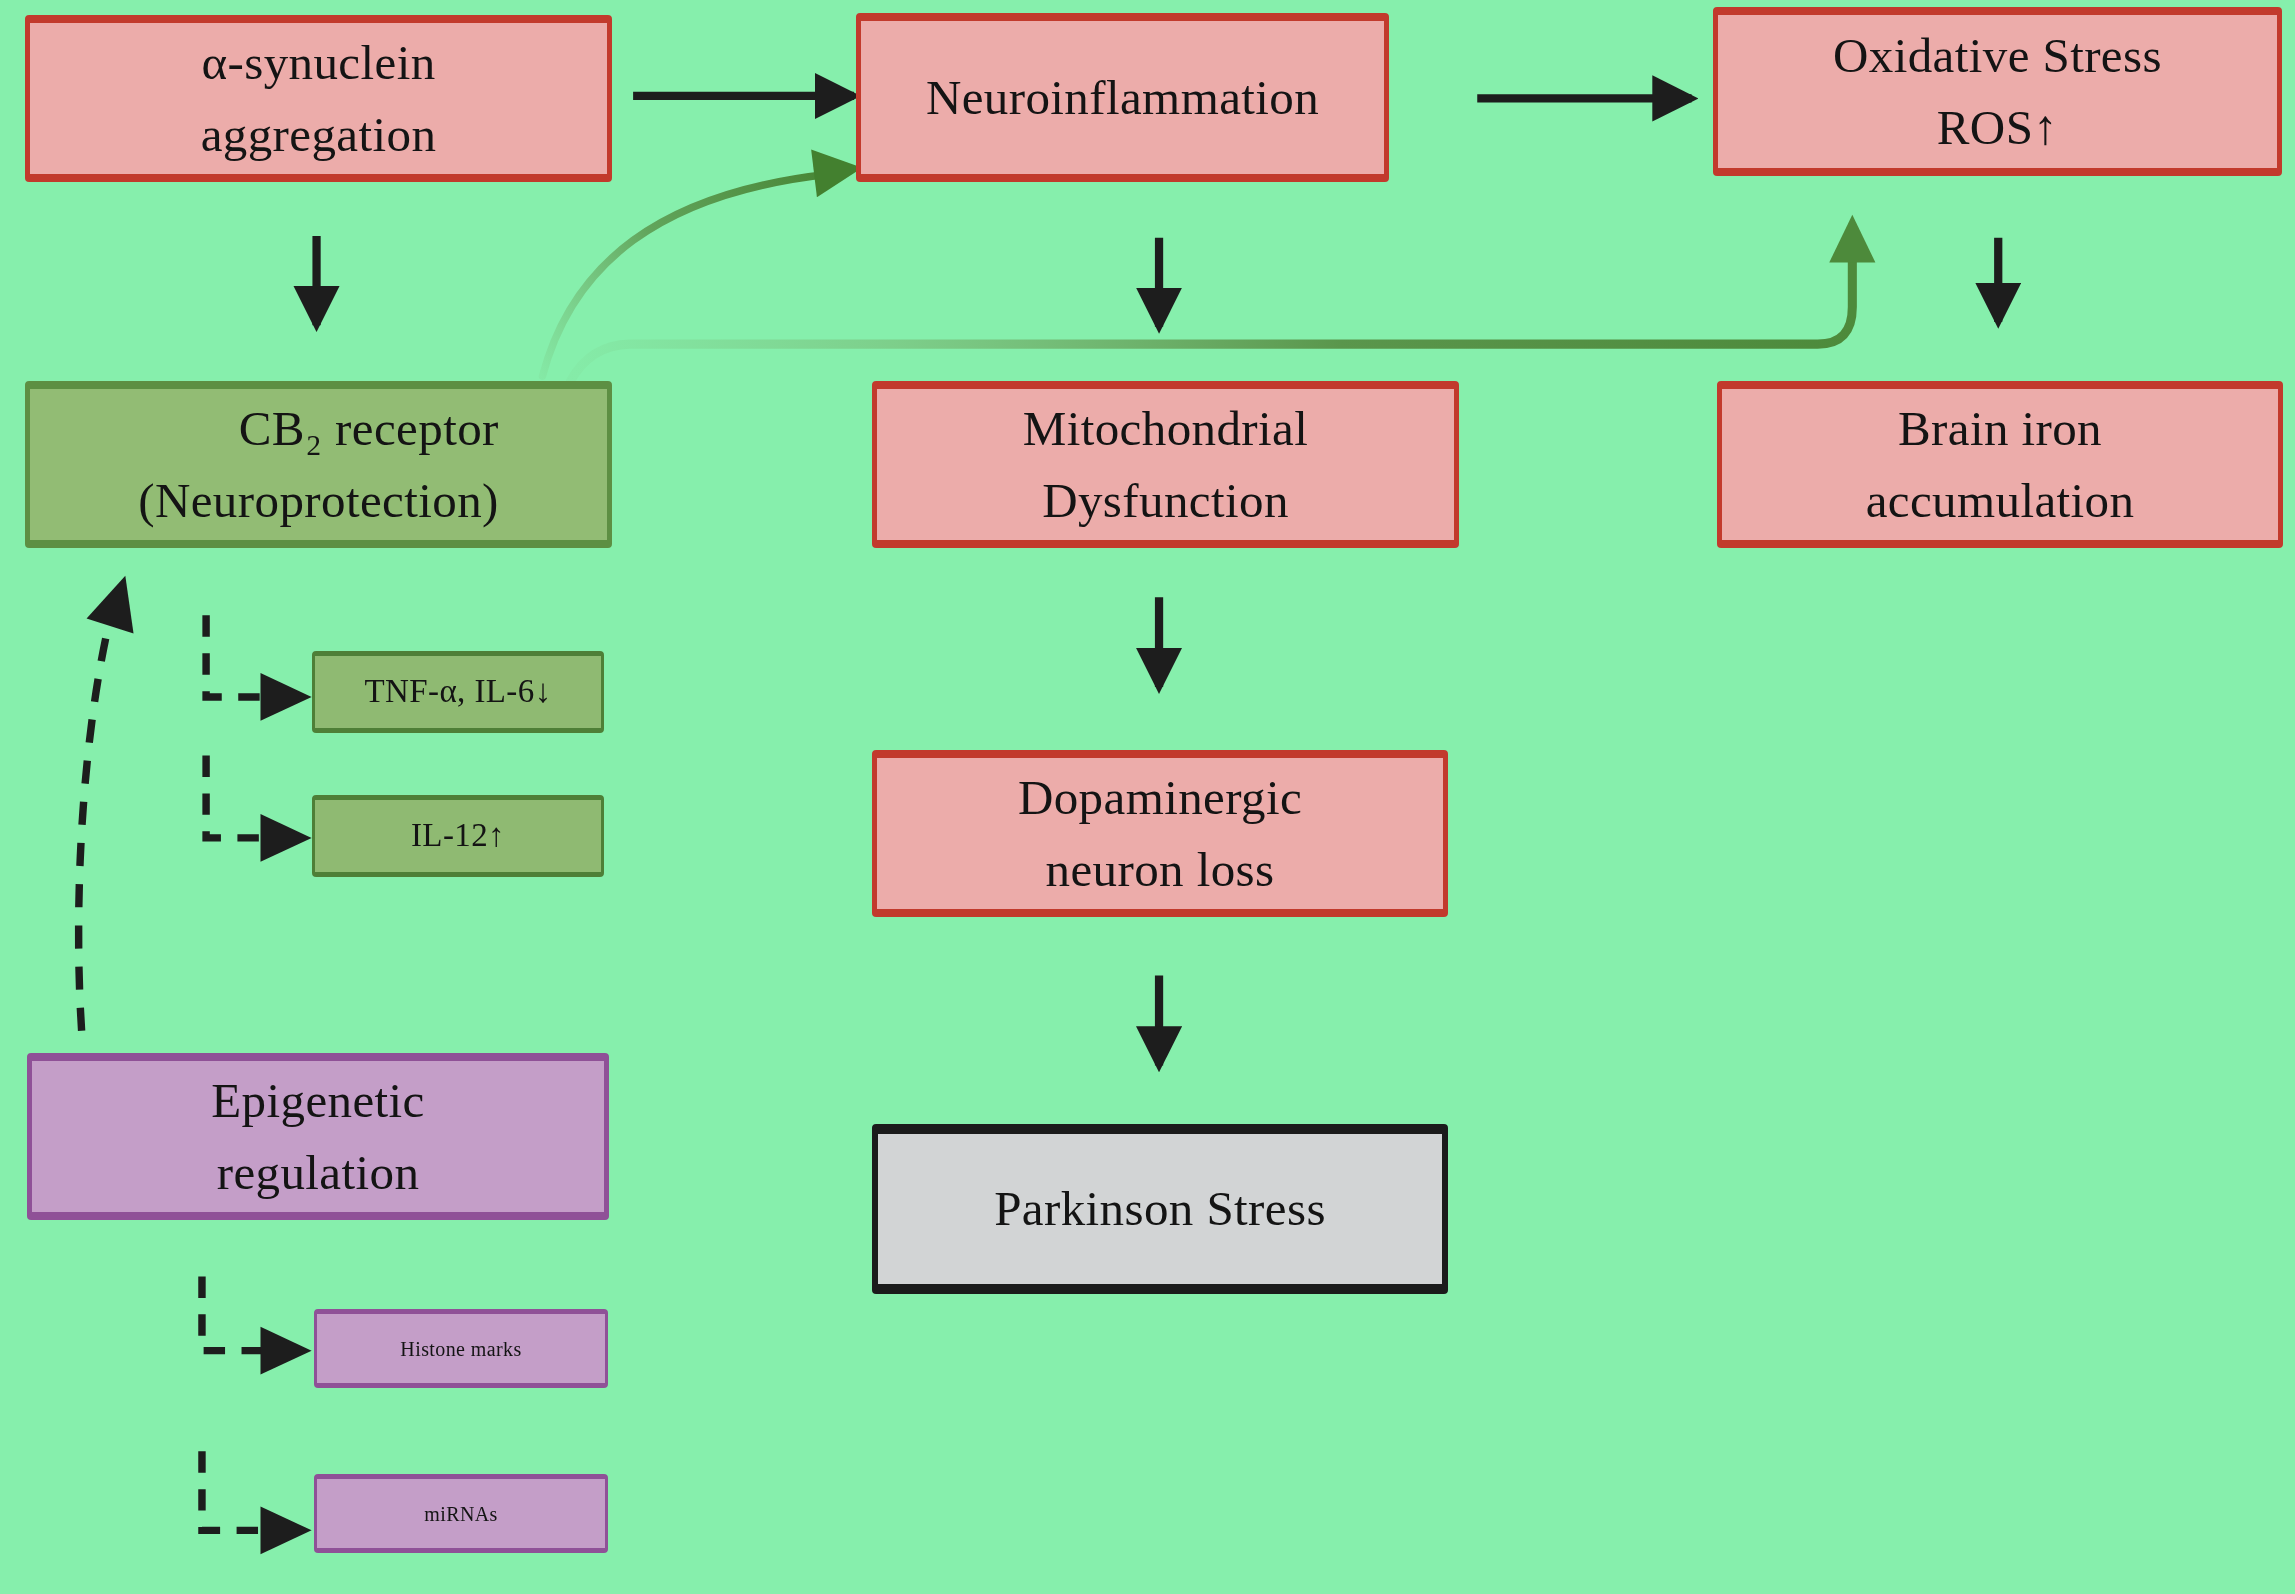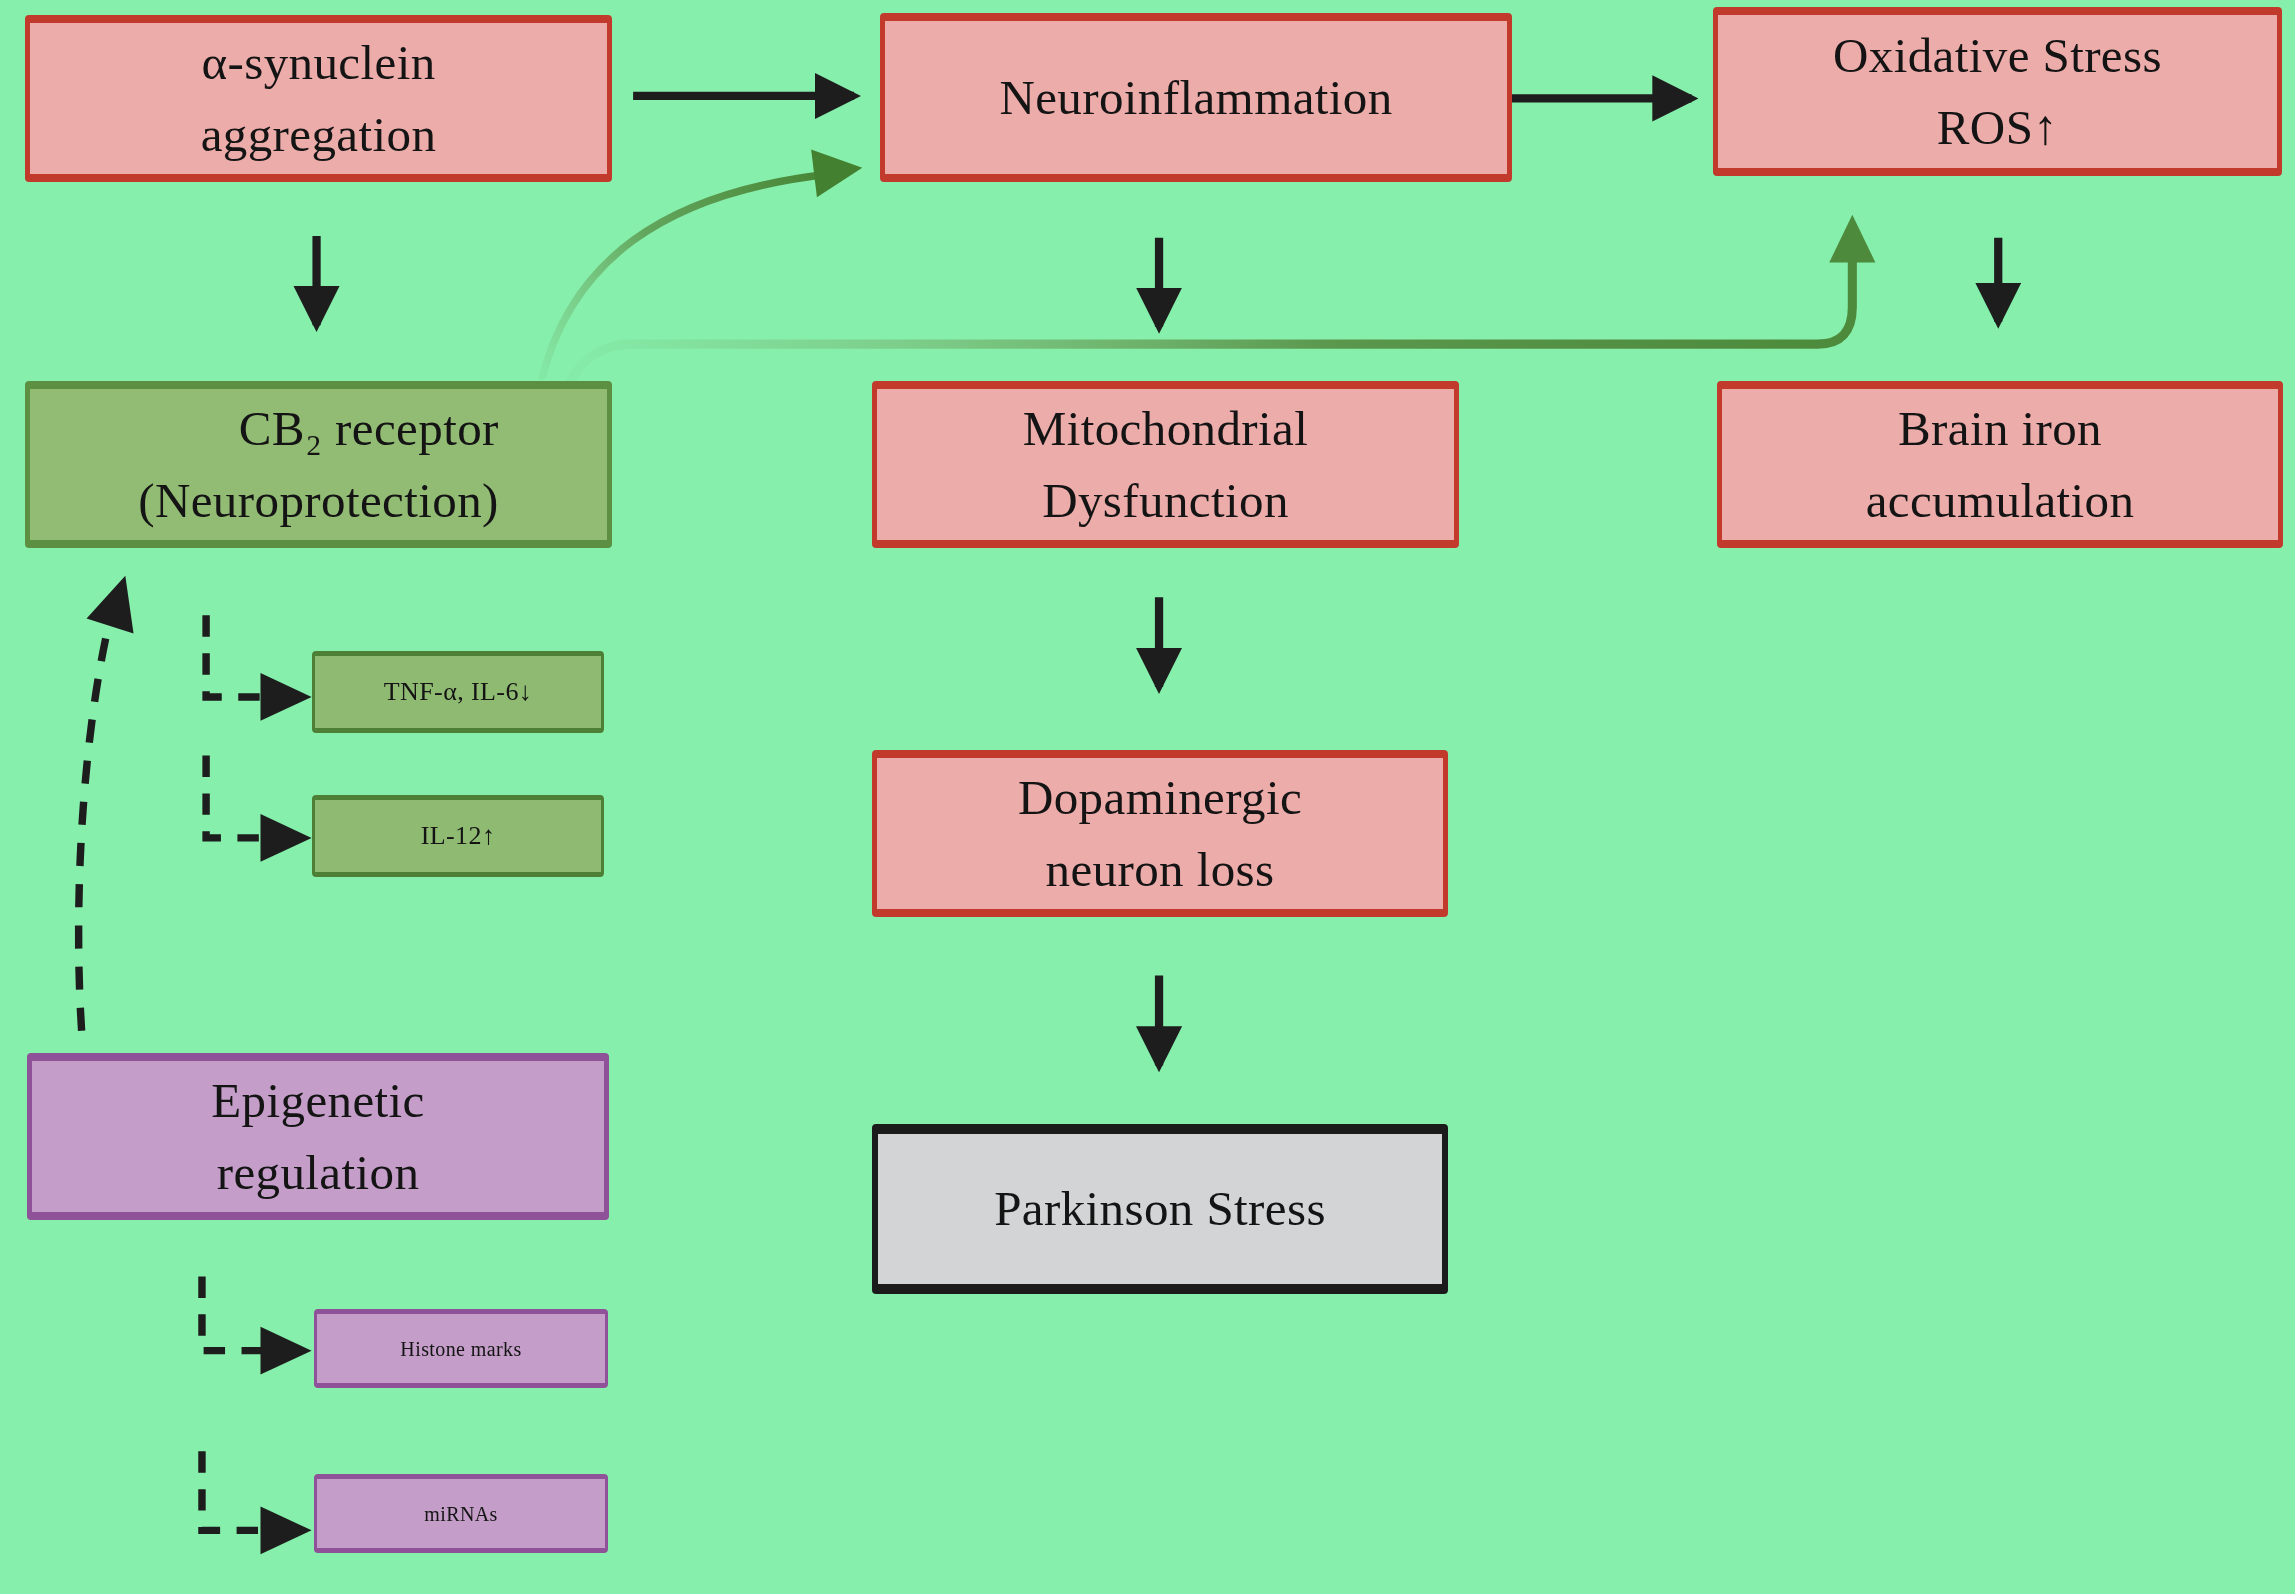--- a/index.html
+++ b/index.html
@@ -17,32 +17,32 @@
     display:flex;align-items:center;justify-content:center;
     text-align:center;box-sizing:border-box;border-radius:4.1px;
   }
   .label{
     white-space:pre-line;
     color:#141414;
     line-height:1.45;
     letter-spacing:0.4px;
   }
   .big .label{font-size:49px;}
-  .sm .label{font-size:26px;line-height:1.2;}
+  .sm .label{font-size:33px;line-height:1.2;}
   .xs .label{font-size:20px;line-height:1.2;}
   .pink{background:#ecacaa;border:5.8px solid #c23a2c;border-top-width:8.2px;border-bottom-width:8.2px;}
   .green{background:#92bc74;border:5.8px solid #5d8f43;border-top-width:8.2px;border-bottom-width:8.2px;}
   .greensm{background:#8fba72;border:3.3px solid #4e7f37;border-top-width:5.8px;border-bottom-width:5.8px;}
   .purple{background:#c49ec8;border:5.8px solid #8f5197;border-top-width:8.2px;border-bottom-width:8.2px;}
   .purplesm{background:#c49ec8;border:3.3px solid #8f5197;border-top-width:5.8px;border-bottom-width:5.8px;}
   .gray{background:#d2d4d5;border:6.6px solid #1b1b1b;border-top-width:10px;border-bottom-width:10px;}
 
   
   #n-asyn   {left:25px;  top:15px;   width:587px; height:167px;}
-  #n-neuro  {left:880px;top:13px;   width:632px; height:169px;}
+  #n-neuro  {left:856px;top:13px;   width:533px; height:169px;}
   #n-oxid   {left:1713px;top:7px;   width:569px; height:169px;}
   #n-cb2    {left:25px;  top:381px;  width:587px; height:167px;text-align:right;}
   #n-mito   {left:872px;top:381px;  width:587px; height:167px;}
   #n-iron   {left:1717px;top:381px;  width:566px; height:167px;}
   #n-tnf    {left:312px; top:651px;  width:292px; height:82px;}
   #n-il10   {left:312px; top:795px;  width:292px; height:82px;}
   #n-epi    {left:27px;  top:1053px; width:582px; height:167px;}
   #n-hist   {left:314px; top:1309px; width:294px; height:79px;}
   #n-mirna  {left:314px; top:1474px; width:294px; height:79px;}
   #n-dopa   {left:872px;top:750px;  width:576px; height:167px;}

